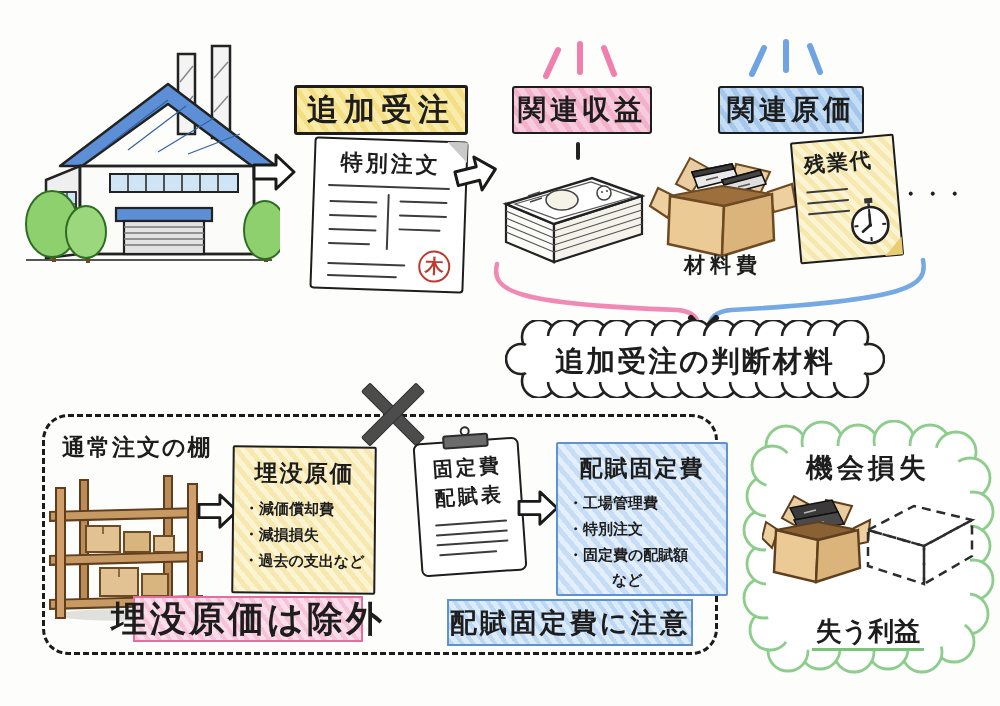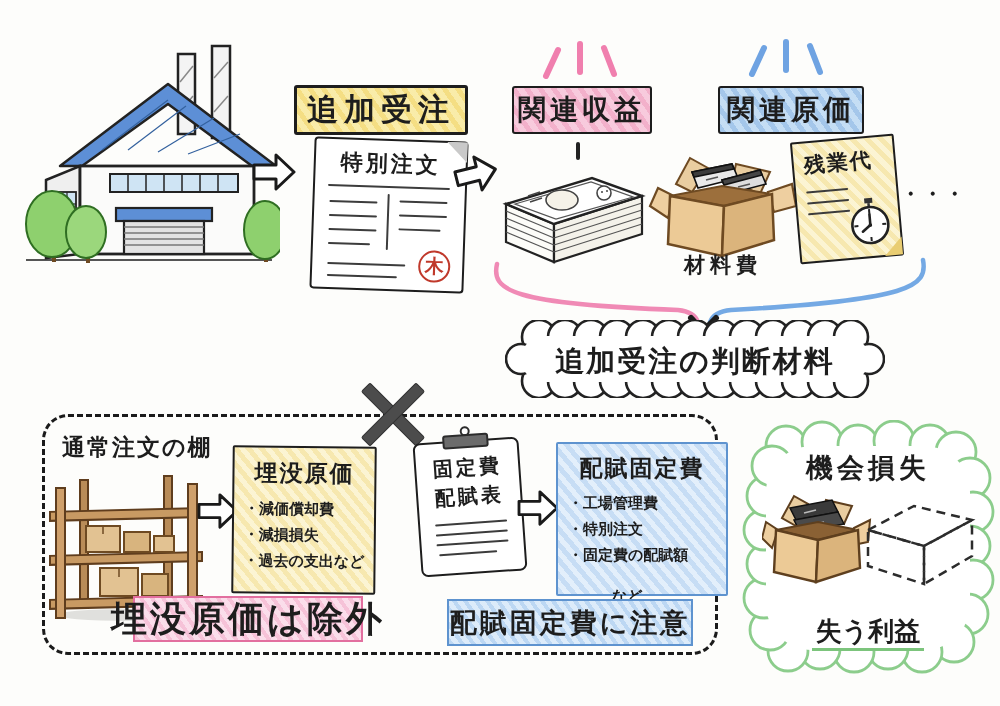--- a/index.html
+++ b/index.html
@@ -366,21 +366,21 @@
   <svg class="abs" style="left:517px; top:489px;" width="42" height="38" viewBox="0 0 44 40">
     <polygon points="2,13 24,13 24,3 42,20 24,37 24,27 2,27" fill="#fff" stroke="#1a1a1a" stroke-width="3" stroke-linejoin="round"></polygon>
   </svg>
 
   <div class="abs sticky sticky-blue" style="left:556px; top:442px; width:172px; height:154px; padding:9px 8px;">
     <div class="note-title" style="font-size:23px;">配賦固定費</div>
     <ul class="note-list" style="margin-top:7px; padding-left:2px;">
       <li>・工場管理費</li>
       <li>・特別注文</li>
       <li>・固定費の配賦額</li>
-      <li style="padding-left:44px;margin-top:16px;">など</li>
+      <li style="padding-left:44px;">など</li>
     </ul>
   </div>
 
   <div class="abs concl concl-blue" style="left:447px; top:599px; width:246px; height:47px; font-size:27px; letter-spacing:3px;text-align:right;">
     <span>配賦固定費に注意</span>
   </div>
 
   <div class="abs" style="left:740px; top:420px; width:256px; height:256px;">
     <svg width="256" height="256" viewBox="0 0 256 256">
       <g fill="#ffffff" stroke="#8ccd8c" stroke-width="2.8">

